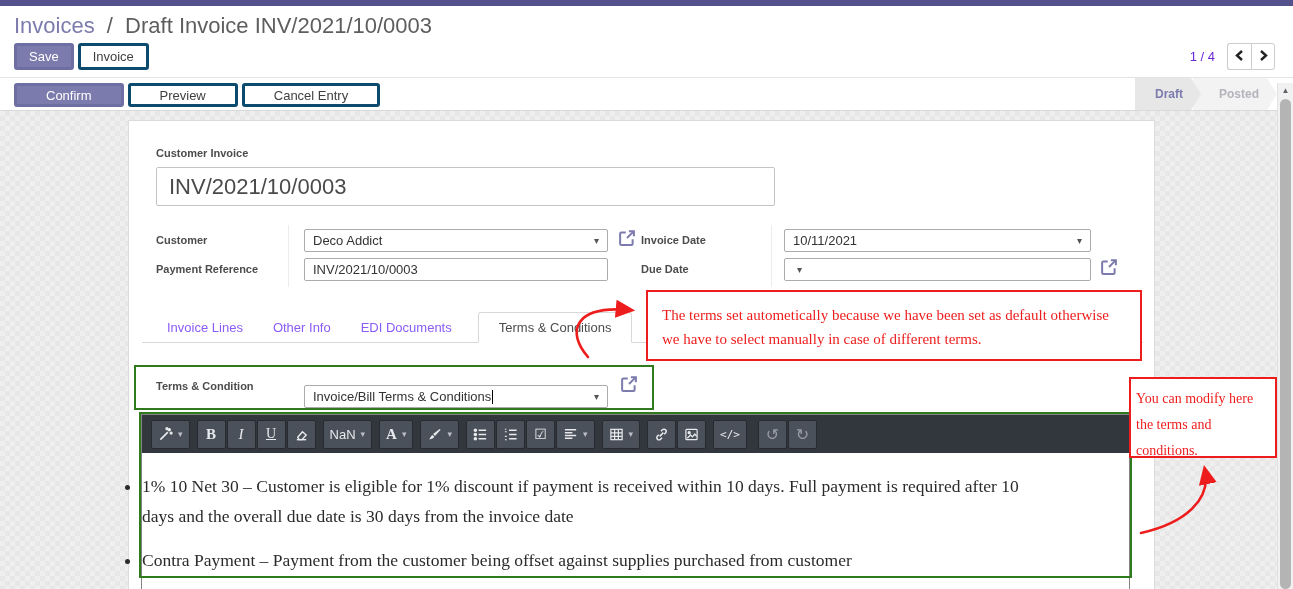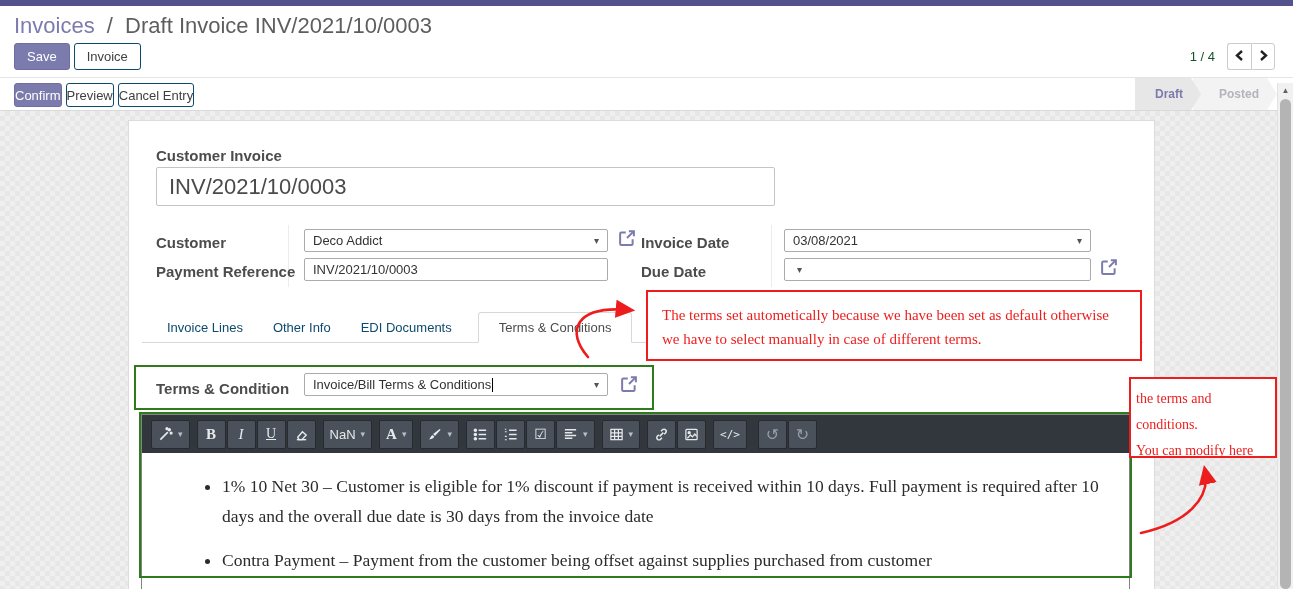--- a/index.html
+++ b/index.html
@@ -7,76 +7,76 @@
   body { position:relative; overflow:hidden; font-family:"Liberation Sans", sans-serif; background:#fff; }
 
   .topbar { position:absolute; left:0; top:0; width:1293px; height:6px; background:#54528c; z-index:9; }
 
   
   .breadcrumb { position:absolute; left:14px; top:13px; font-size:22px; color:#5e5e5e; }
   .breadcrumb a { color:#7c7bad; text-decoration:none; cursor:pointer; }
   .breadcrumb .sep { margin:0 6px; color:#5e5e5e; }
 
   .btn { display:inline-flex; align-items:center; justify-content:center; font-size:13px;
-         padding:4px 12px; border:1px solid #0c4a6e; background:#fff; color:#3f3f3f;
+         padding:4px 12px; border:3px solid #0c4a6e; background:#fff; color:#3f3f3f;
          border-radius:3px; cursor:pointer; font-family:"Liberation Sans",sans-serif; }
   .btn.primary { background:#7c7bad; border-color:#6f6ea2; color:#fff; }
   .cp-buttons { position:absolute; left:14px; top:43px; display:flex; gap:4px; height:27px; }
 
   .pager { position:absolute; right:18px; top:43px; display:flex; align-items:center; gap:12px; }
-  .pager-value { font-size:13px; color:#14532d; }
+  .pager-value { font-size:13px; color:#6d28d9; }
   .pager-btns { display:flex; }
   .pager-btn { width:24px; height:27px; background:#fff; border:1px solid #ccc; display:flex;
                align-items:center; justify-content:center; cursor:pointer; padding:0; }
   .pager-btn:first-child { border-radius:3px 0 0 3px; border-right:none; }
   .pager-btn:last-child { border-radius:0 3px 3px 0; }
 
   .hr1 { position:absolute; left:0; top:77px; width:1293px; height:1px; background:#e4e4e4; }
 
   .status-row { position:absolute; left:0; top:78px; width:1293px; height:33px; background:#fff;
                 border-bottom:1px solid #d9d9d9; }
   .sr-buttons { position:absolute; left:14px; top:5px; display:flex; gap:4px; height:24px; }
-  .sr-buttons .btn { padding:2px 0; font-size:13px; }
+  .sr-buttons .btn { padding:2px 29px; font-size:13px; }
 
   .statusbar { position:absolute; right:16px; top:0; height:32px; display:flex; align-items:stretch; }
   .status-seg { display:flex; align-items:center; font-size:12px; font-weight:bold; cursor:pointer;
                 padding:0 18px 0 20px;
                 clip-path:polygon(0 0, calc(100% - 10px) 0, 100% 50%, calc(100% - 10px) 100%, 0 100%); }
   .status-seg.active { background:#e7e7e7; color:#7c7bad; z-index:2; filter:drop-shadow(3px 0 0 #fff); }
   .status-seg.inactive { background:#f3f3f3; color:#b4b4bd; margin-left:-8px; padding-left:26px; z-index:1; }
 
   
   .main-bg { position:absolute; left:0; top:111px; width:1293px; height:478px;
              background-color:#efefef;
              background-image:linear-gradient(45deg,#e7e7e7 25%,transparent 25%,transparent 75%,#e7e7e7 75%),
                               linear-gradient(45deg,#e7e7e7 25%,transparent 25%,transparent 75%,#e7e7e7 75%);
              background-size:10px 10px; background-position:0 0,5px 5px; }
 
   .sheet { position:absolute; left:128px; top:120px; width:1027px; height:469px; background:#fff;
            border:1px solid #dcdcdc; border-bottom:none; }
 
-  .fld-label { position:absolute; font-size:15px; font-weight:bold; color:#4c4c4c; }
+  .fld-label { position:absolute; font-size:11px; font-weight:bold; color:#4c4c4c; }
 
   .o-input { position:absolute; height:23px; border:1px solid #ababab; border-radius:2px; background:#fff;
              display:flex; align-items:center; padding:0 8px; font-size:13px; color:#333; cursor:text; }
   .o-input .val { flex:1; white-space:nowrap; overflow:hidden; }
   .o-input .caret { color:#555; font-size:10px; margin-left:4px; cursor:pointer; }
   .text-cursor { display:inline-block; width:1px; height:14px; background:#000; margin-left:1px; vertical-align:middle; }
 
   .name-box { position:absolute; left:27px; top:46px; width:619px; height:39px; border:1px solid #c4c4c4;
               border-radius:2px; display:flex; align-items:center; padding:0 12px; font-size:22px; color:#4a4a4a; }
 
   .col-sep { position:absolute; width:1px; background:#ececec; }
 
   .ext-icon { position:absolute; width:20px; height:20px; cursor:pointer; }
 
   
   .tabs { position:absolute; left:13px; top:192px; width:1001px; height:30px; display:flex;
           align-items:flex-end; border-bottom:1px solid #d8d8d8; }
-  .tab { font-size:13px; color:#0c4a6e; padding:7px 0; margin-left:30px; cursor:pointer; }
+  .tab { font-size:13px; color:#8b5cf6; padding:7px 0; margin-left:30px; cursor:pointer; }
   .tab.first { margin-left:25px; }
   .tab.active { color:#4c4c4c; background:#fff; border:1px solid #d8d8d8; border-bottom:1px solid #fff;
                 margin-bottom:-1px; border-radius:3px 3px 0 0; padding:7px 20px; margin-left:26px; }
 
   
   .note-box { border:2px solid #ee1d1d; background:#fff; color:#ee1d1d;
               font-family:"Liberation Serif", serif; z-index:5; }
   .note1 { position:absolute; left:517px; top:169px; width:496px; height:71px; font-size:15px;
            line-height:24px; padding:11px 14px; z-index:5; }
   .note2 { position:absolute; left:1129px; top:377px; width:148px; height:81px; font-size:14px;
@@ -94,21 +94,21 @@
             display:flex; align-items:center; justify-content:center; color:#e7e9ec; font-size:13px;
             cursor:pointer; padding:0 6px; }
   .tb-btn svg { display:block; }
   .tb-caret { font-size:9px; color:#b9bec6; margin-left:5px; }
   .tb-bold { font-weight:bold; font-family:"Liberation Serif",serif; font-size:15px; }
   .tb-italic { font-style:italic; font-family:"Liberation Serif",serif; font-size:15px; }
   .tb-underline { text-decoration:underline; font-family:"Liberation Serif",serif; font-size:14px; }
   .tb-code { font-family:"DejaVu Sans Mono", monospace; font-size:11px; }
   .tb-dim { color:#989ea7; font-size:16px; }
 
-  .ed-content ul { margin:19px 0 0 0; padding-left:80px; }
+  .ed-content ul { margin:19px 0 0 0; }
   .ed-content li { font-family:"Liberation Serif", serif; font-size:17.5px; line-height:29.5px;
                    color:#2b2b2b; margin-bottom:15px; max-width:905px; }
 
   
   .arrows { position:absolute; left:0; top:0; width:1293px; height:589px; z-index:6; pointer-events:none; }
 
   
   .scrollbar { position:absolute; left:1277px; top:83px; width:16px; height:506px; background:#f1f1f1;
                border-left:1px solid #e2e2e2; z-index:8; }
   .sb-up { height:15px; display:flex; align-items:center; justify-content:center; font-size:8px;
@@ -191,21 +191,21 @@
     </svg>
   </span>
 
   <div class="fld-label" style="left:27px; top:142px;">Payment Reference</div>
   <div class="o-input" style="left:175px; top:137px; width:304px;">
     <span class="val">INV/2021/10/0003</span>
   </div>
 
   <div class="fld-label" style="left:512px; top:113px;">Invoice Date</div>
   <div class="o-input" style="left:655px; top:108px; width:307px;">
-    <span class="val">03/08/2021</span>
+    <span class="val">10/11/2021</span>
     <span class="caret">▾</span>
   </div>
 
   <div class="fld-label" style="left:512px; top:142px;">Due Date</div>
   <div class="o-input" style="left:655px; top:137px; width:307px;">
     <span class="caret">▾</span>
   </div>
   <span class="ext-icon" style="left:970px; top:136px;">
     <svg width="20" height="20" viewBox="0 0 16 16" fill="none" stroke="#7c7bad" stroke-width="1.6">
       <path d="M12.5 9 v3.5 a1 1 0 0 1 -1 1 h-8 a1 1 0 0 1 -1 -1 v-8 a1 1 0 0 1 1 -1 H7"></path>
@@ -218,21 +218,21 @@
     <div class="tab first">Invoice Lines</div>
     <div class="tab">Other Info</div>
     <div class="tab">EDI Documents</div>
     <div class="tab active">Terms &amp; Conditions</div>
   </div>
 
   <div class="note-box note1">The terms set autometically because we have been set as default  otherwise we have to select manually in case of different terms.</div>
 
   <div class="green-box" style="left:5px; top:244px; width:520px; height:45px;"></div>
   <div class="fld-label" style="left:27px; top:259px;">Terms &amp; Condition</div>
-  <div class="o-input" style="left:175px; top:252px; width:304px;justify-content:space-between;">
+  <div class="o-input" style="left:175px; top:264px; width:304px;justify-content:space-between;">
     <span class="val"><span>Invoice/Bill Terms &amp; Conditions</span><span class="text-cursor"></span></span>
     <span class="caret">▾</span>
   </div>
   <span class="ext-icon" style="left:490px; top:253px;">
     <svg width="20" height="20" viewBox="0 0 16 16" fill="none" stroke="#7c7bad" stroke-width="1.6">
       <path d="M12.5 9 v3.5 a1 1 0 0 1 -1 1 h-8 a1 1 0 0 1 -1 -1 v-8 a1 1 0 0 1 1 -1 H7"></path>
       <path d="M9.5 2.5 h4 v4"></path>
         <path d="M13.3 2.7 L8 8"></path>
     </svg>
   </span>
@@ -363,22 +363,22 @@
       <ul>
         <li>1% 10 Net 30 – Customer is eligible for 1% discount if payment is received within 10 days. Full payment is required after 10 days and the overall due date is 30 days from the invoice date</li>
         <li>Contra Payment – Payment from the customer being offset against supplies purchased from customer</li>
       </ul>
     </div>
   </div>
   <div class="green-box" style="left:10px; top:291px; width:993px; height:166px;"></div>
 </div>
 
 <div class="note-box note2">
+  <span>You can modify here</span>
   <span>the terms and conditions.</span>
-  <span>You can modify here</span>
 </div>
 
 <svg class="arrows">
   <defs>
     <marker id="ah" markerWidth="8" markerHeight="8" refX="5.5" refY="3.5" orient="auto">
       <polygon points="0 0, 7.5 3.5, 0 7" fill="#ee1d1d"></polygon>
     </marker>
   </defs>
   <path d="M 588 357 C 566 332 574 305 630 310" fill="none" stroke="#ee1d1d" stroke-width="2.6" stroke-linecap="round" marker-end="url(#ah)"></path>
   <path d="M 1141 533 C 1186 523 1211 499 1205 470" fill="none" stroke="#ee1d1d" stroke-width="2.6" stroke-linecap="round" marker-end="url(#ah)"></path>

